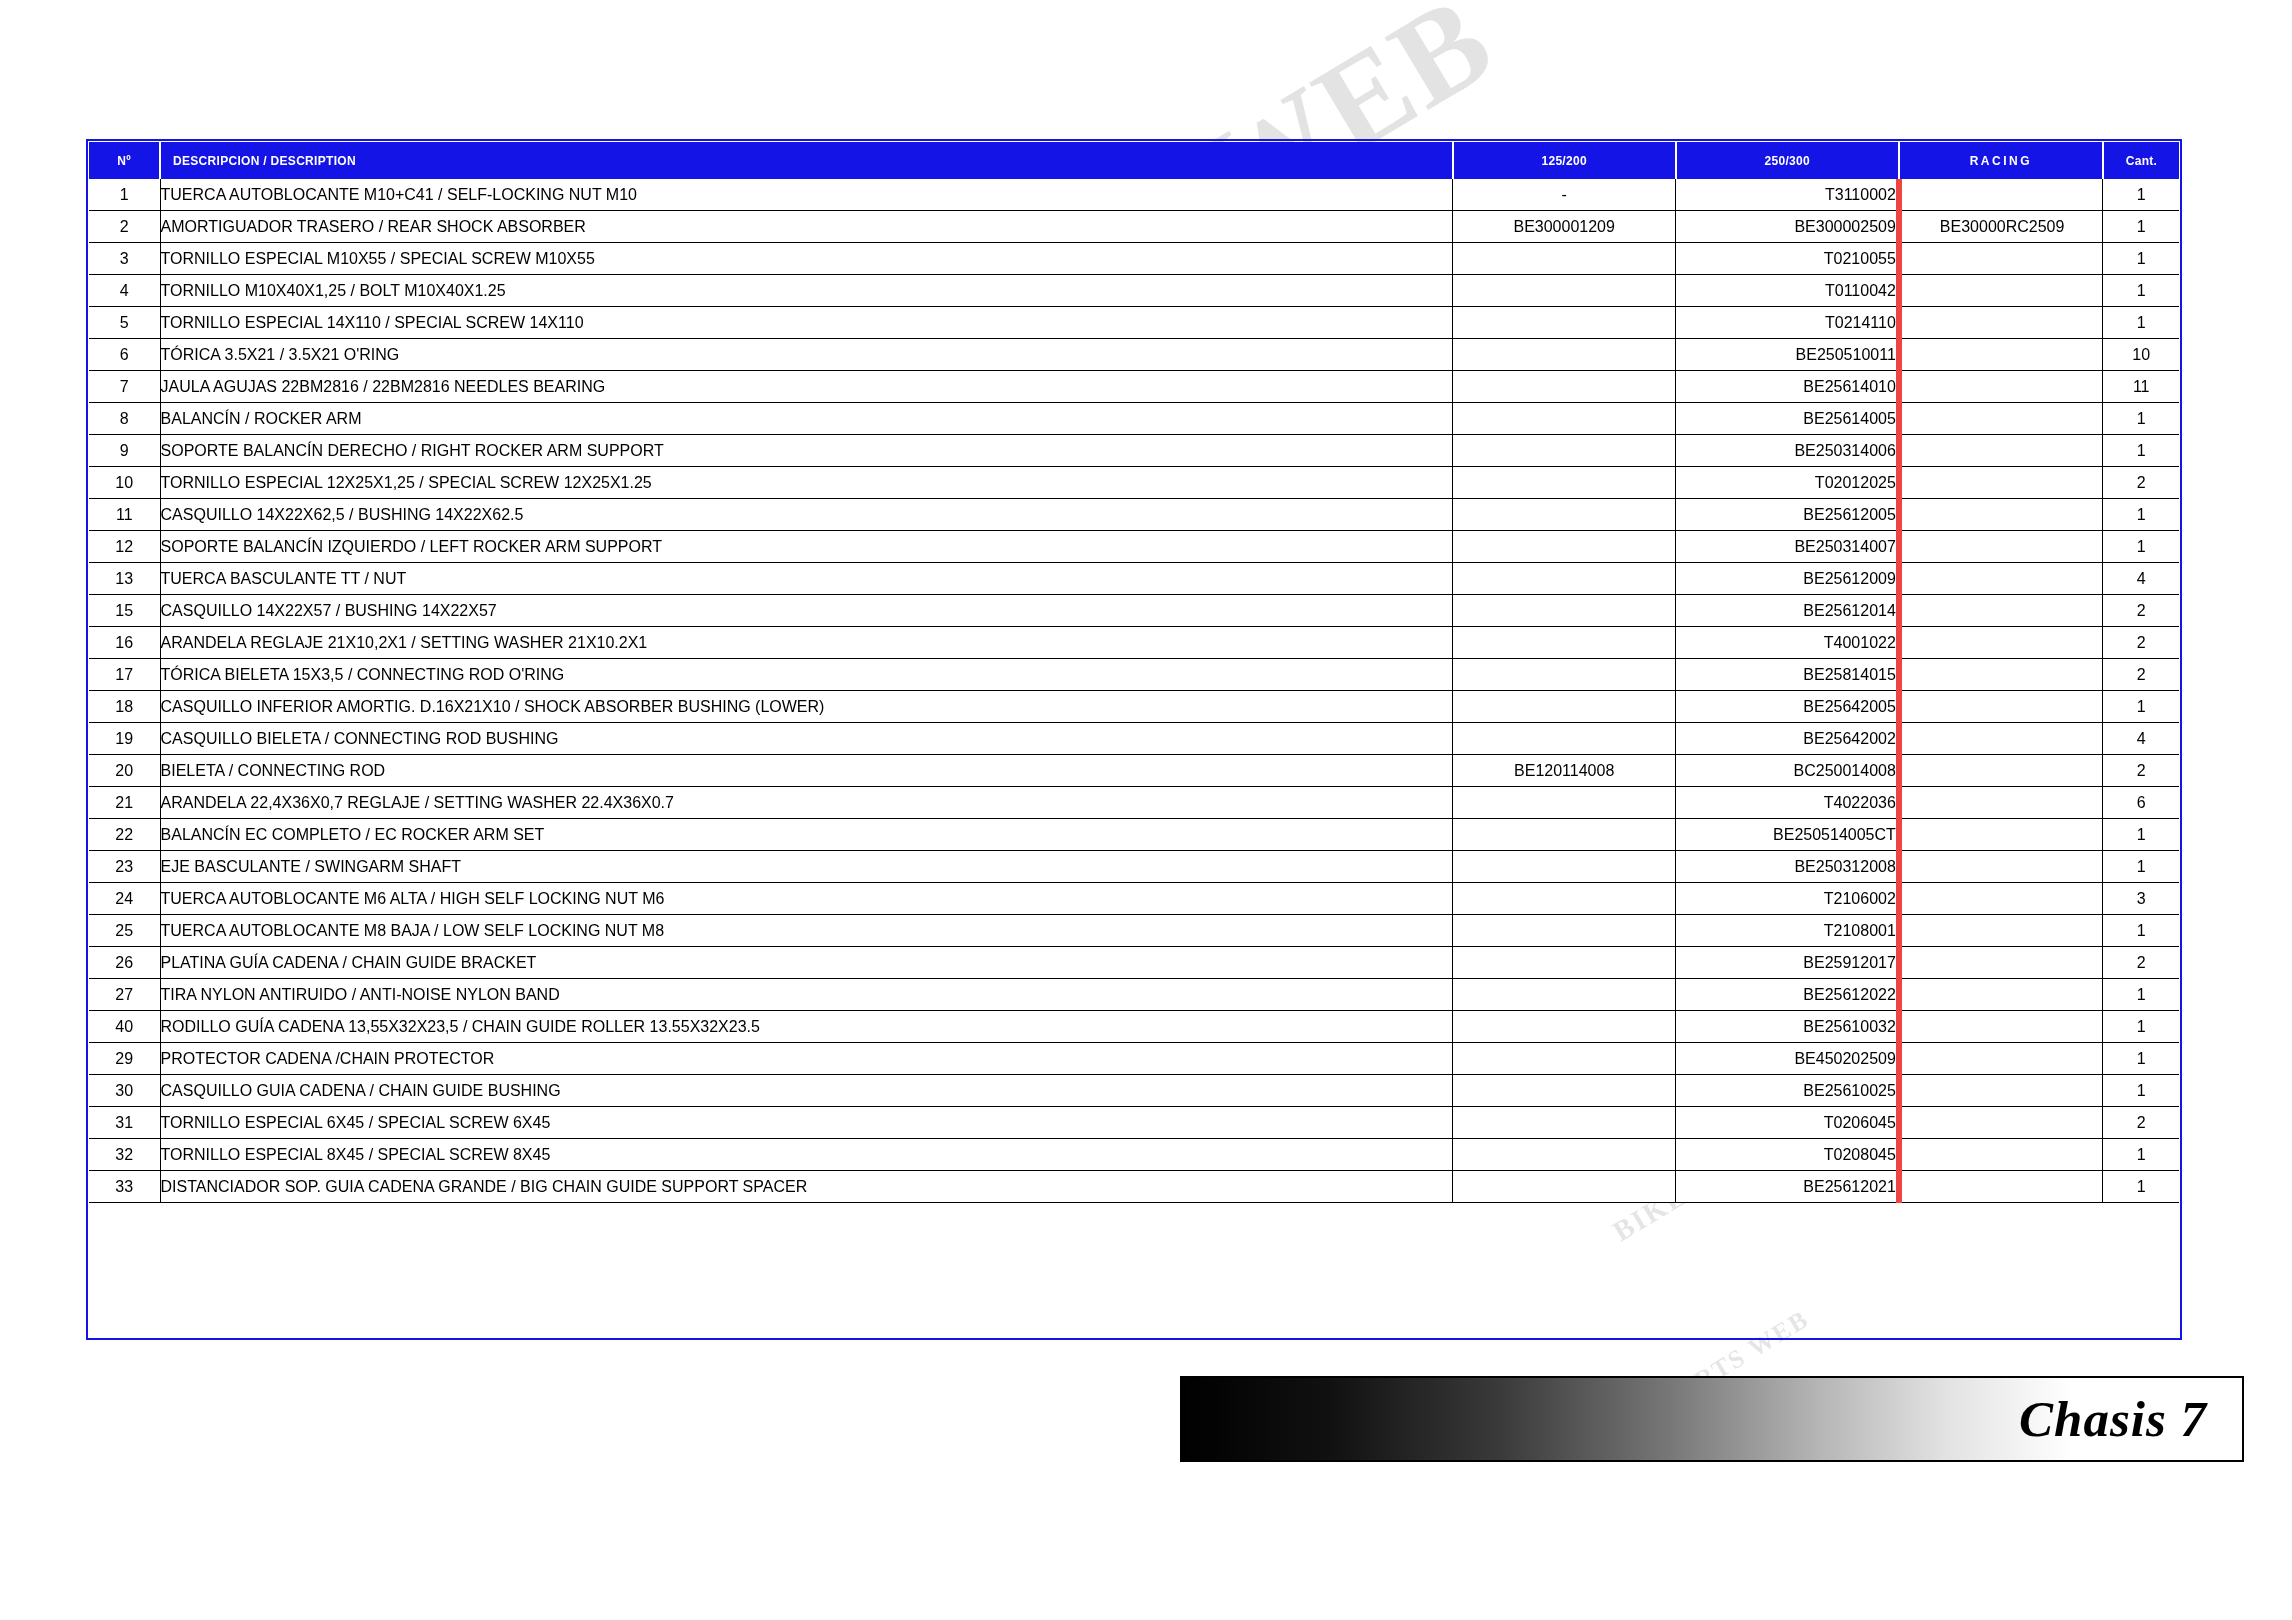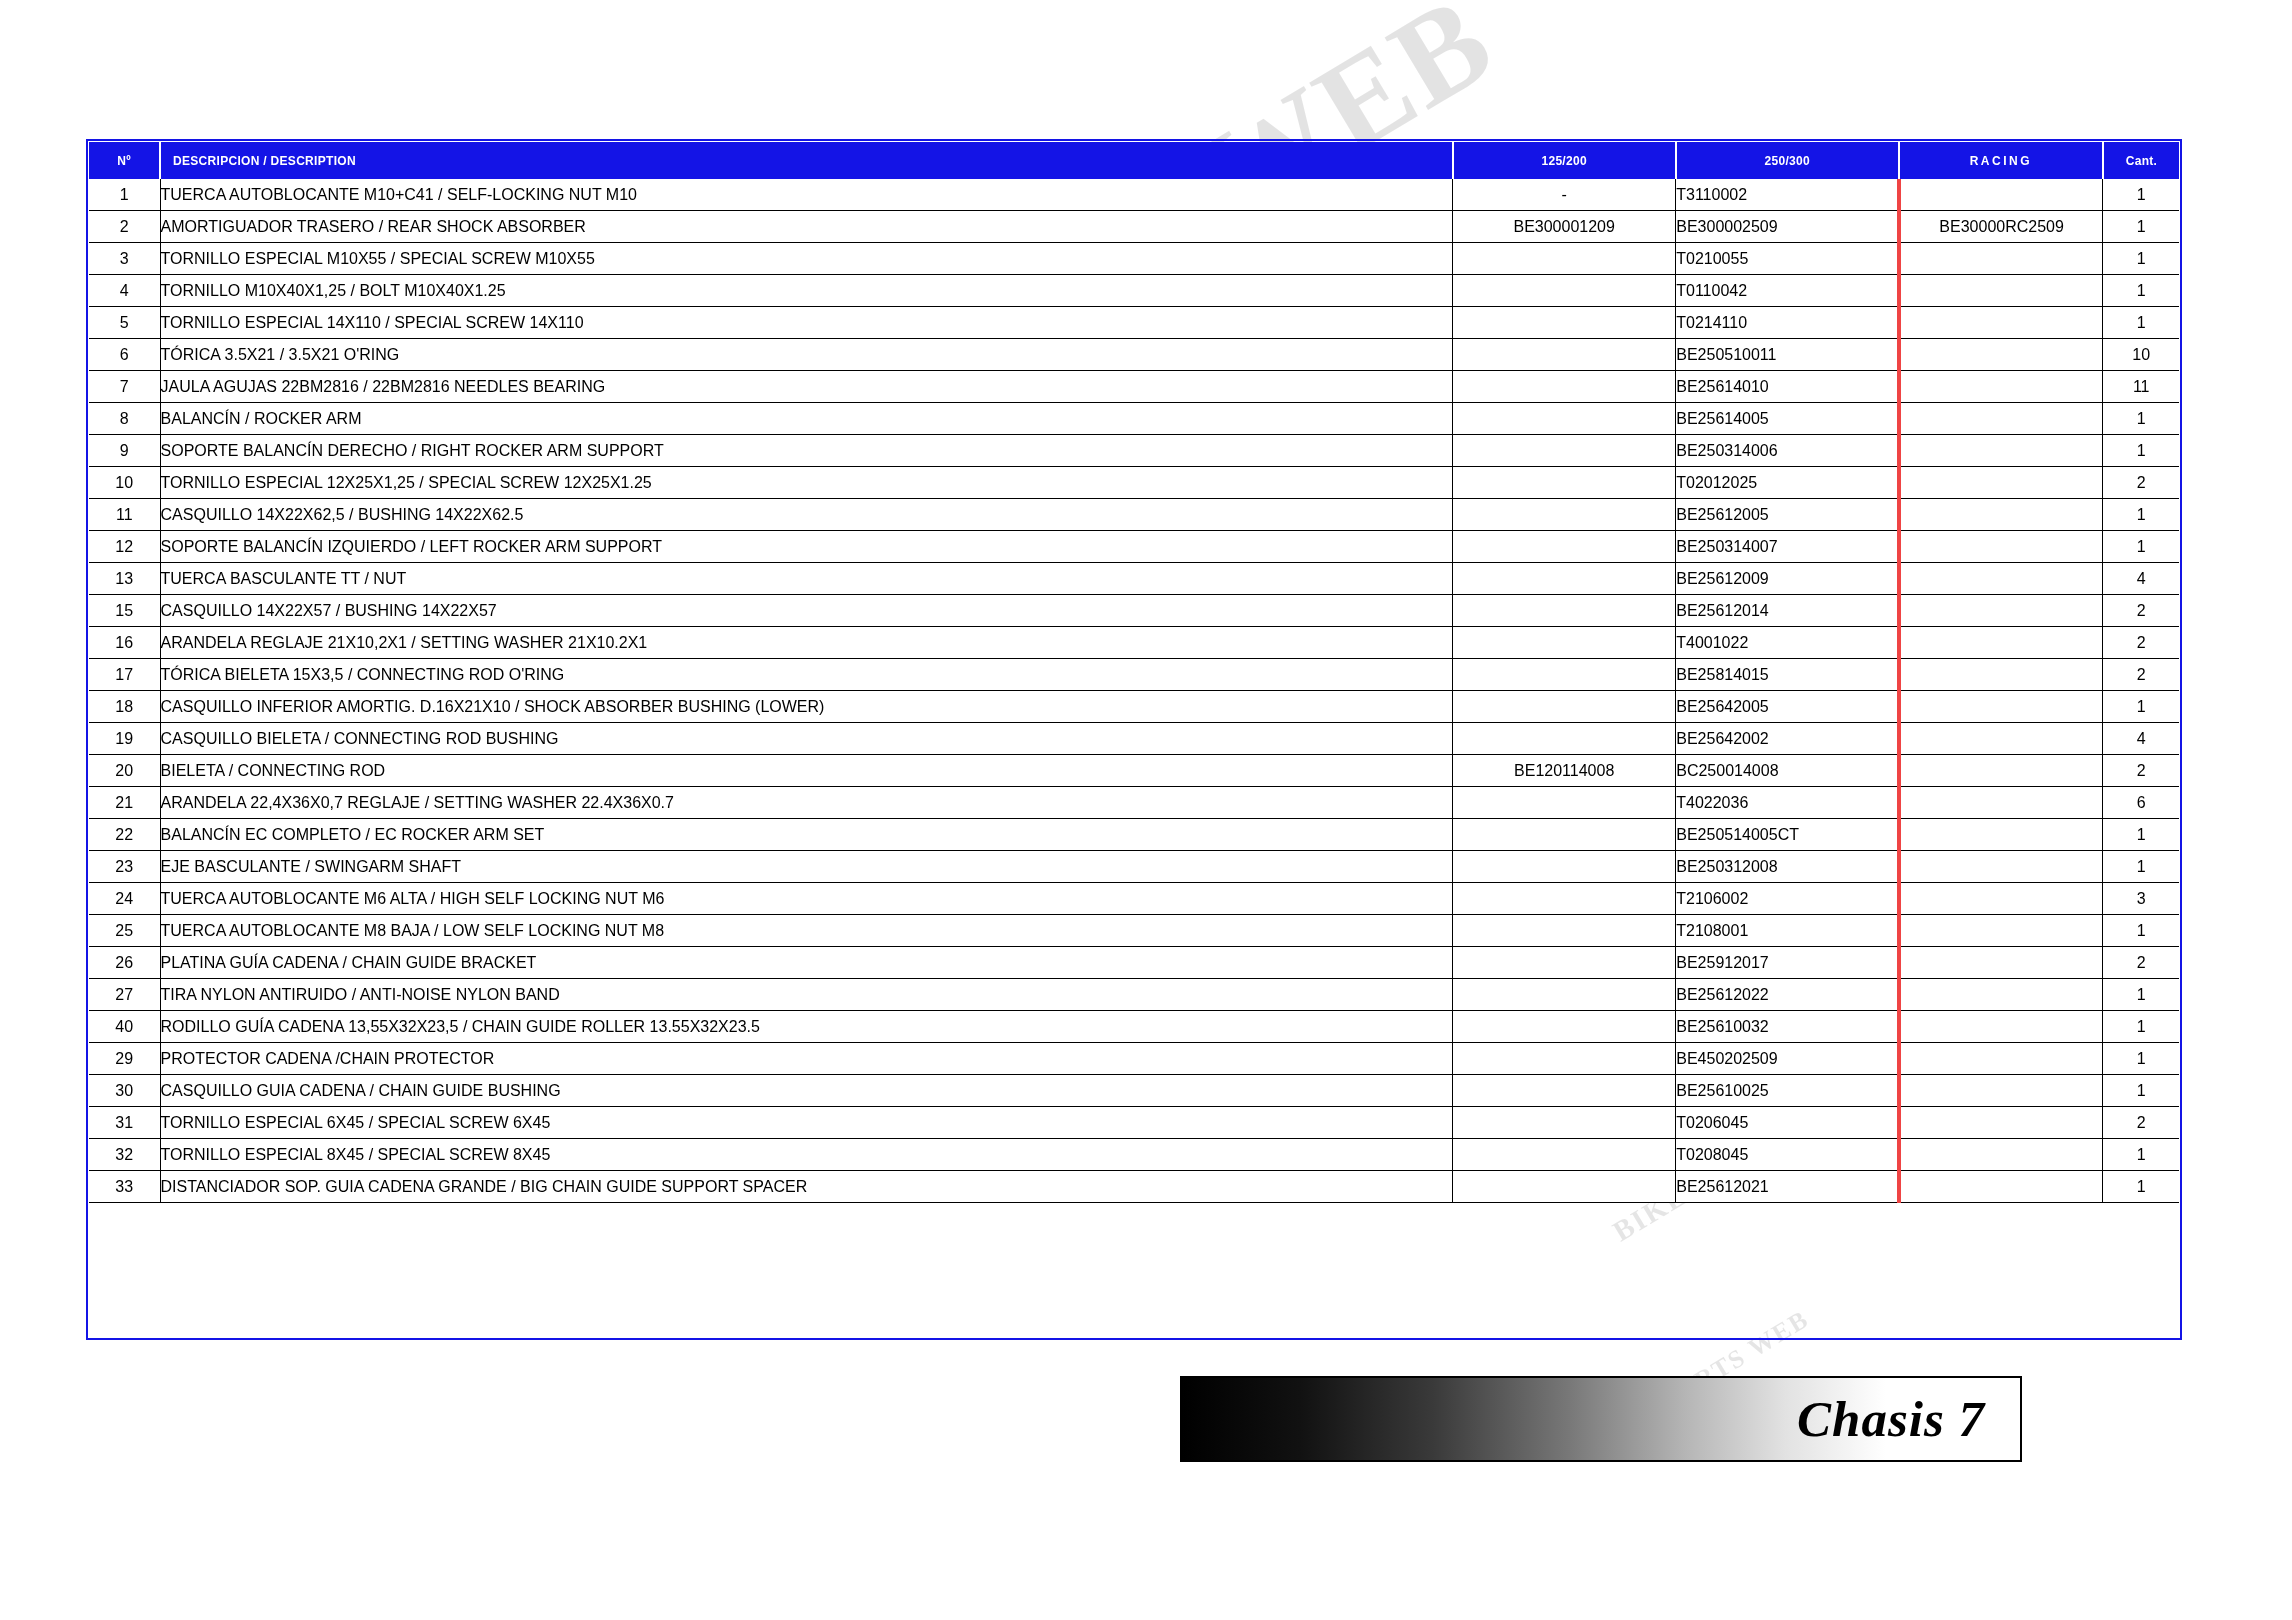--- a/index.html
+++ b/index.html
@@ -114,32 +114,32 @@
     font-size: 16px;
     color: #000000;
     border-bottom: 1px solid #000000;
     padding: 0;
     vertical-align: middle;
     background: #ffffff;
   }
   td.t-num { text-align: center; border-right: 1px solid #000000; font-size: 15.7px;}
   td.t-desc { text-align: left; padding-left: 21.6px; border-right: 1px solid #000000; }
   td.t-125 { text-align: center; border-right: 1px solid #000000; }
-  td.t-250 { text-align: left; border-right: 4px solid #ef4444; }
+  td.t-250 { text-align: right; border-right: 6px solid #ef4444; }
   td.t-racing { text-align: center; border-right: 1px solid #000000; }
   td.t-cant { text-align: center; }
 
   tbody tr:last-child td { border-bottom: 1px solid #000000; }
 
   
   .chapter-bar {
     position: absolute;
     left: 1180px;
     top: 1376px;
-    width: 842px;
+    width: 1064px;
     height: 86px;
     border: 2.9px solid #000000;
     box-sizing: border-box;
     background: linear-gradient(to right, #000000 0%, #111111 14%, #3a3a3a 30%, #777777 46%, #b5b5b5 60%, #e2e2e2 72%, #ffffff 84%, #ffffff 100%);
     display: flex;
     align-items: center;
     justify-content: flex-end;
   }
   .chapter-label {
     font-family: "Liberation Serif", serif;

